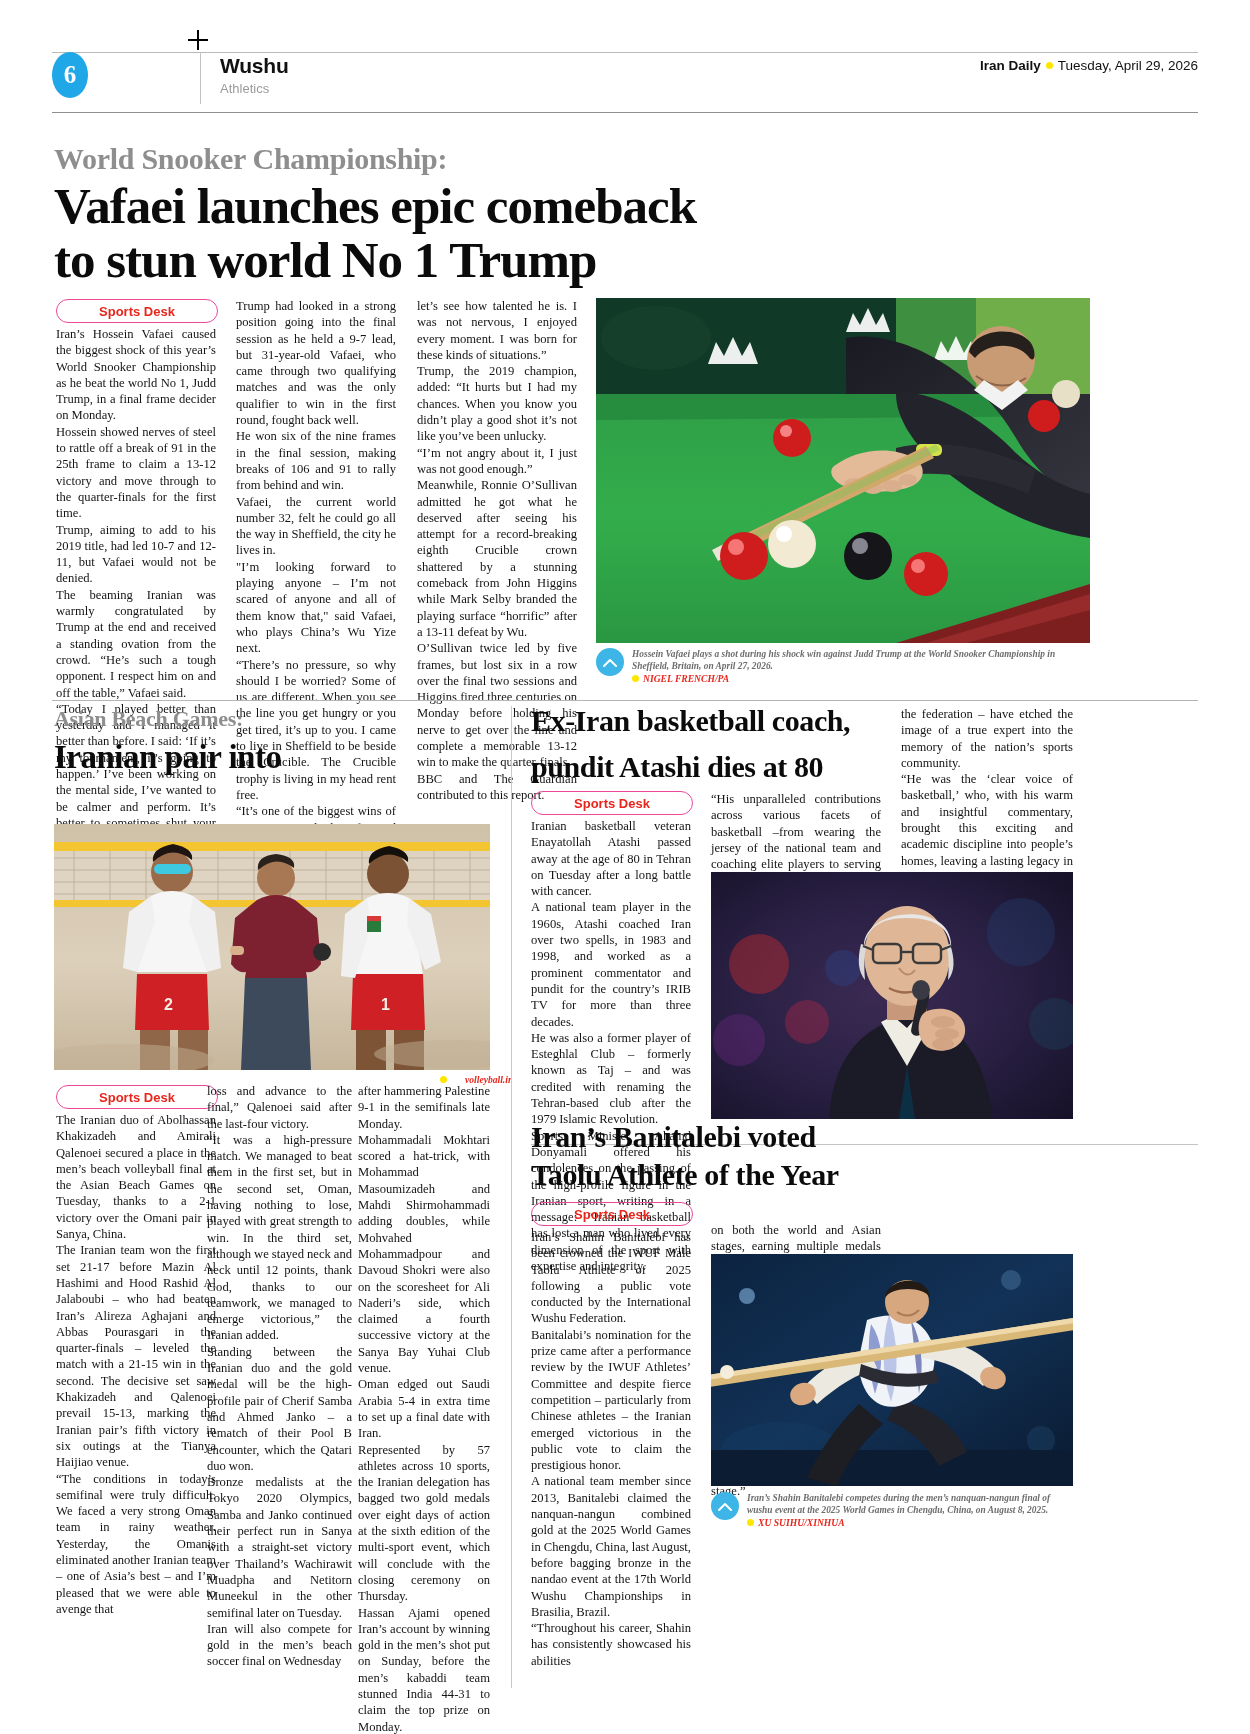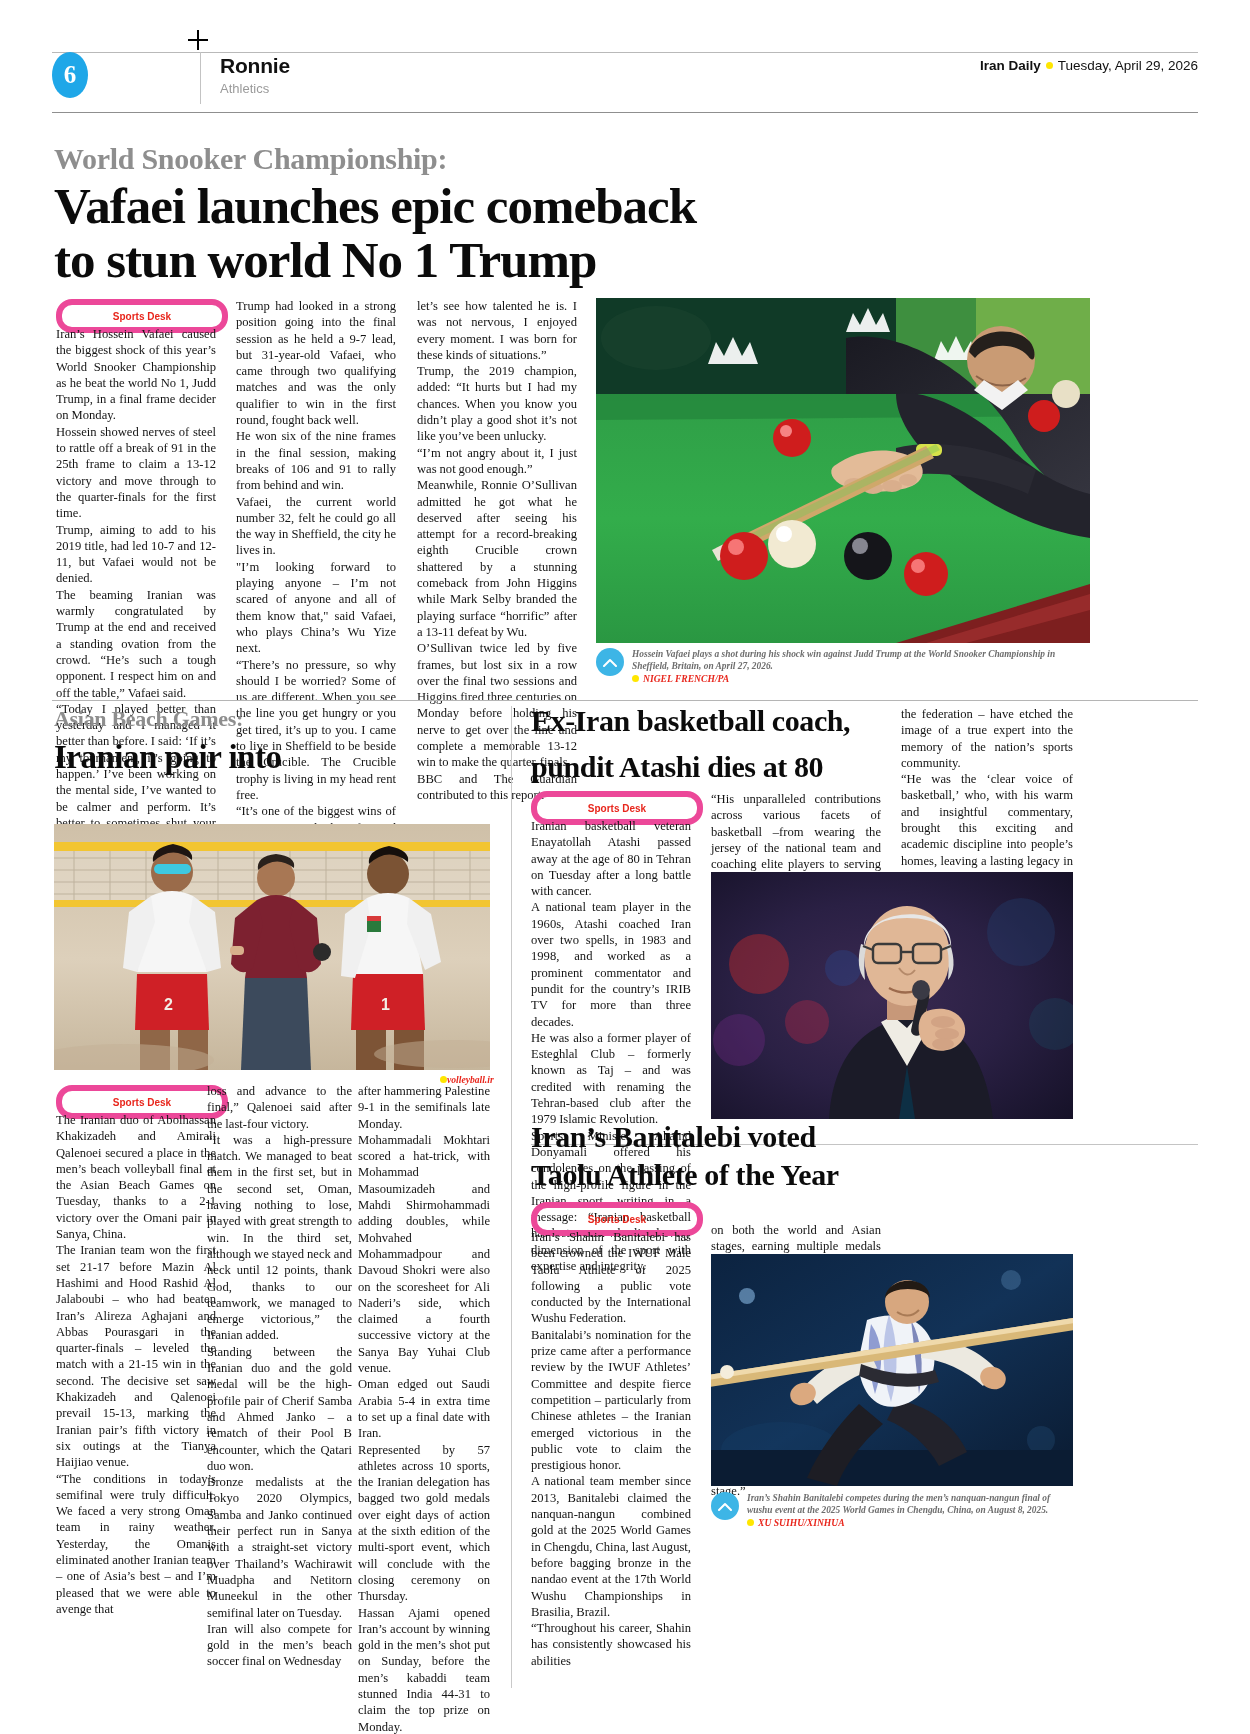--- a/index.html
+++ b/index.html
@@ -35,23 +35,23 @@
   
   .kicker{
     font-family:"Liberation Serif",serif;font-weight:bold;font-size:30px;color:#8e8e8e;letter-spacing:-.3px;
   }
   .headline{
     font-family:"Liberation Serif",serif;font-weight:bold;color:#0b0b0b;letter-spacing:-1px;line-height:1.03;
   }
 
   
   .pill{
-    border:6px solid #ec4899;border-radius:16px;height:22px;
+    border:1px solid #ec4899;border-radius:16px;height:22px;
     display:flex;align-items:center;justify-content:center;
-    font-family:"Liberation Sans",sans-serif;font-weight:bold;font-size:10px;color:#e8261c;
+    font-family:"Liberation Sans",sans-serif;font-weight:bold;font-size:13px;color:#e8261c;
   }
 
   
   .col{
     font-family:"Liberation Serif",serif;
     font-size:12.6px;line-height:1.295;
     text-align:justify;
     color:#141414;
     -webkit-hyphens:none;hyphens:none;
     word-spacing:-0.2px;
@@ -68,36 +68,36 @@
     display:flex;align-items:center;gap:4px;margin-top:1px;
   }
   .credit .bullet{width:7px;height:7px;border-radius:50%;background:#ffe600;flex:0 0 auto;}
   .arrowbtn{
     position:absolute;width:28px;height:28px;border-radius:50%;background:#3db5e6;
     display:flex;align-items:center;justify-content:center;
   }
   .arrowbtn svg{display:block}
   .wmark{
     position:absolute;font-family:"Liberation Serif",serif;font-style:italic;font-weight:bold;
-    font-size:9.6px;color:#e8261c;display:flex;align-items:center;gap:0;
+    font-size:9.6px;color:#e8261c;display:flex;align-items:center;gap:18px;
   }
   .vline{position:absolute;width:1px;background:#c9c9c9;}
   .hline{position:absolute;height:1px;background:#c9c9c9;}
 </style>
 </head>
 <body>
 
 <div class="page">
 
   <div class="cropmark"></div>
 
   <div class="rule" style="left:52px;top:52px;width:1146px;height:1px;"></div>
   <div class="vsep"></div>
   <div class="pagenum">6</div>
-  <div class="sec-title">Ronnie</div>
+  <div class="sec-title">Wushu</div>
   <div class="sec-sub">Athletics</div>
   <div class="brand">
     <b>Iran Daily</b>
     <span class="dot-y"></span>
     <span>Tuesday, April 29, 2026</span>
   </div>
   <div class="rule" style="left:52px;top:112px;width:1146px;height:1.4px;background:#8f8f8f;"></div>
 
   <div class="kicker" style="position:absolute;left:54px;top:142px;">World Snooker Championship:</div>
   <div class="headline" style="position:absolute;left:54px;top:180px;font-size:51px;text-align:center;">Vafaei launches epic comeback</div>

